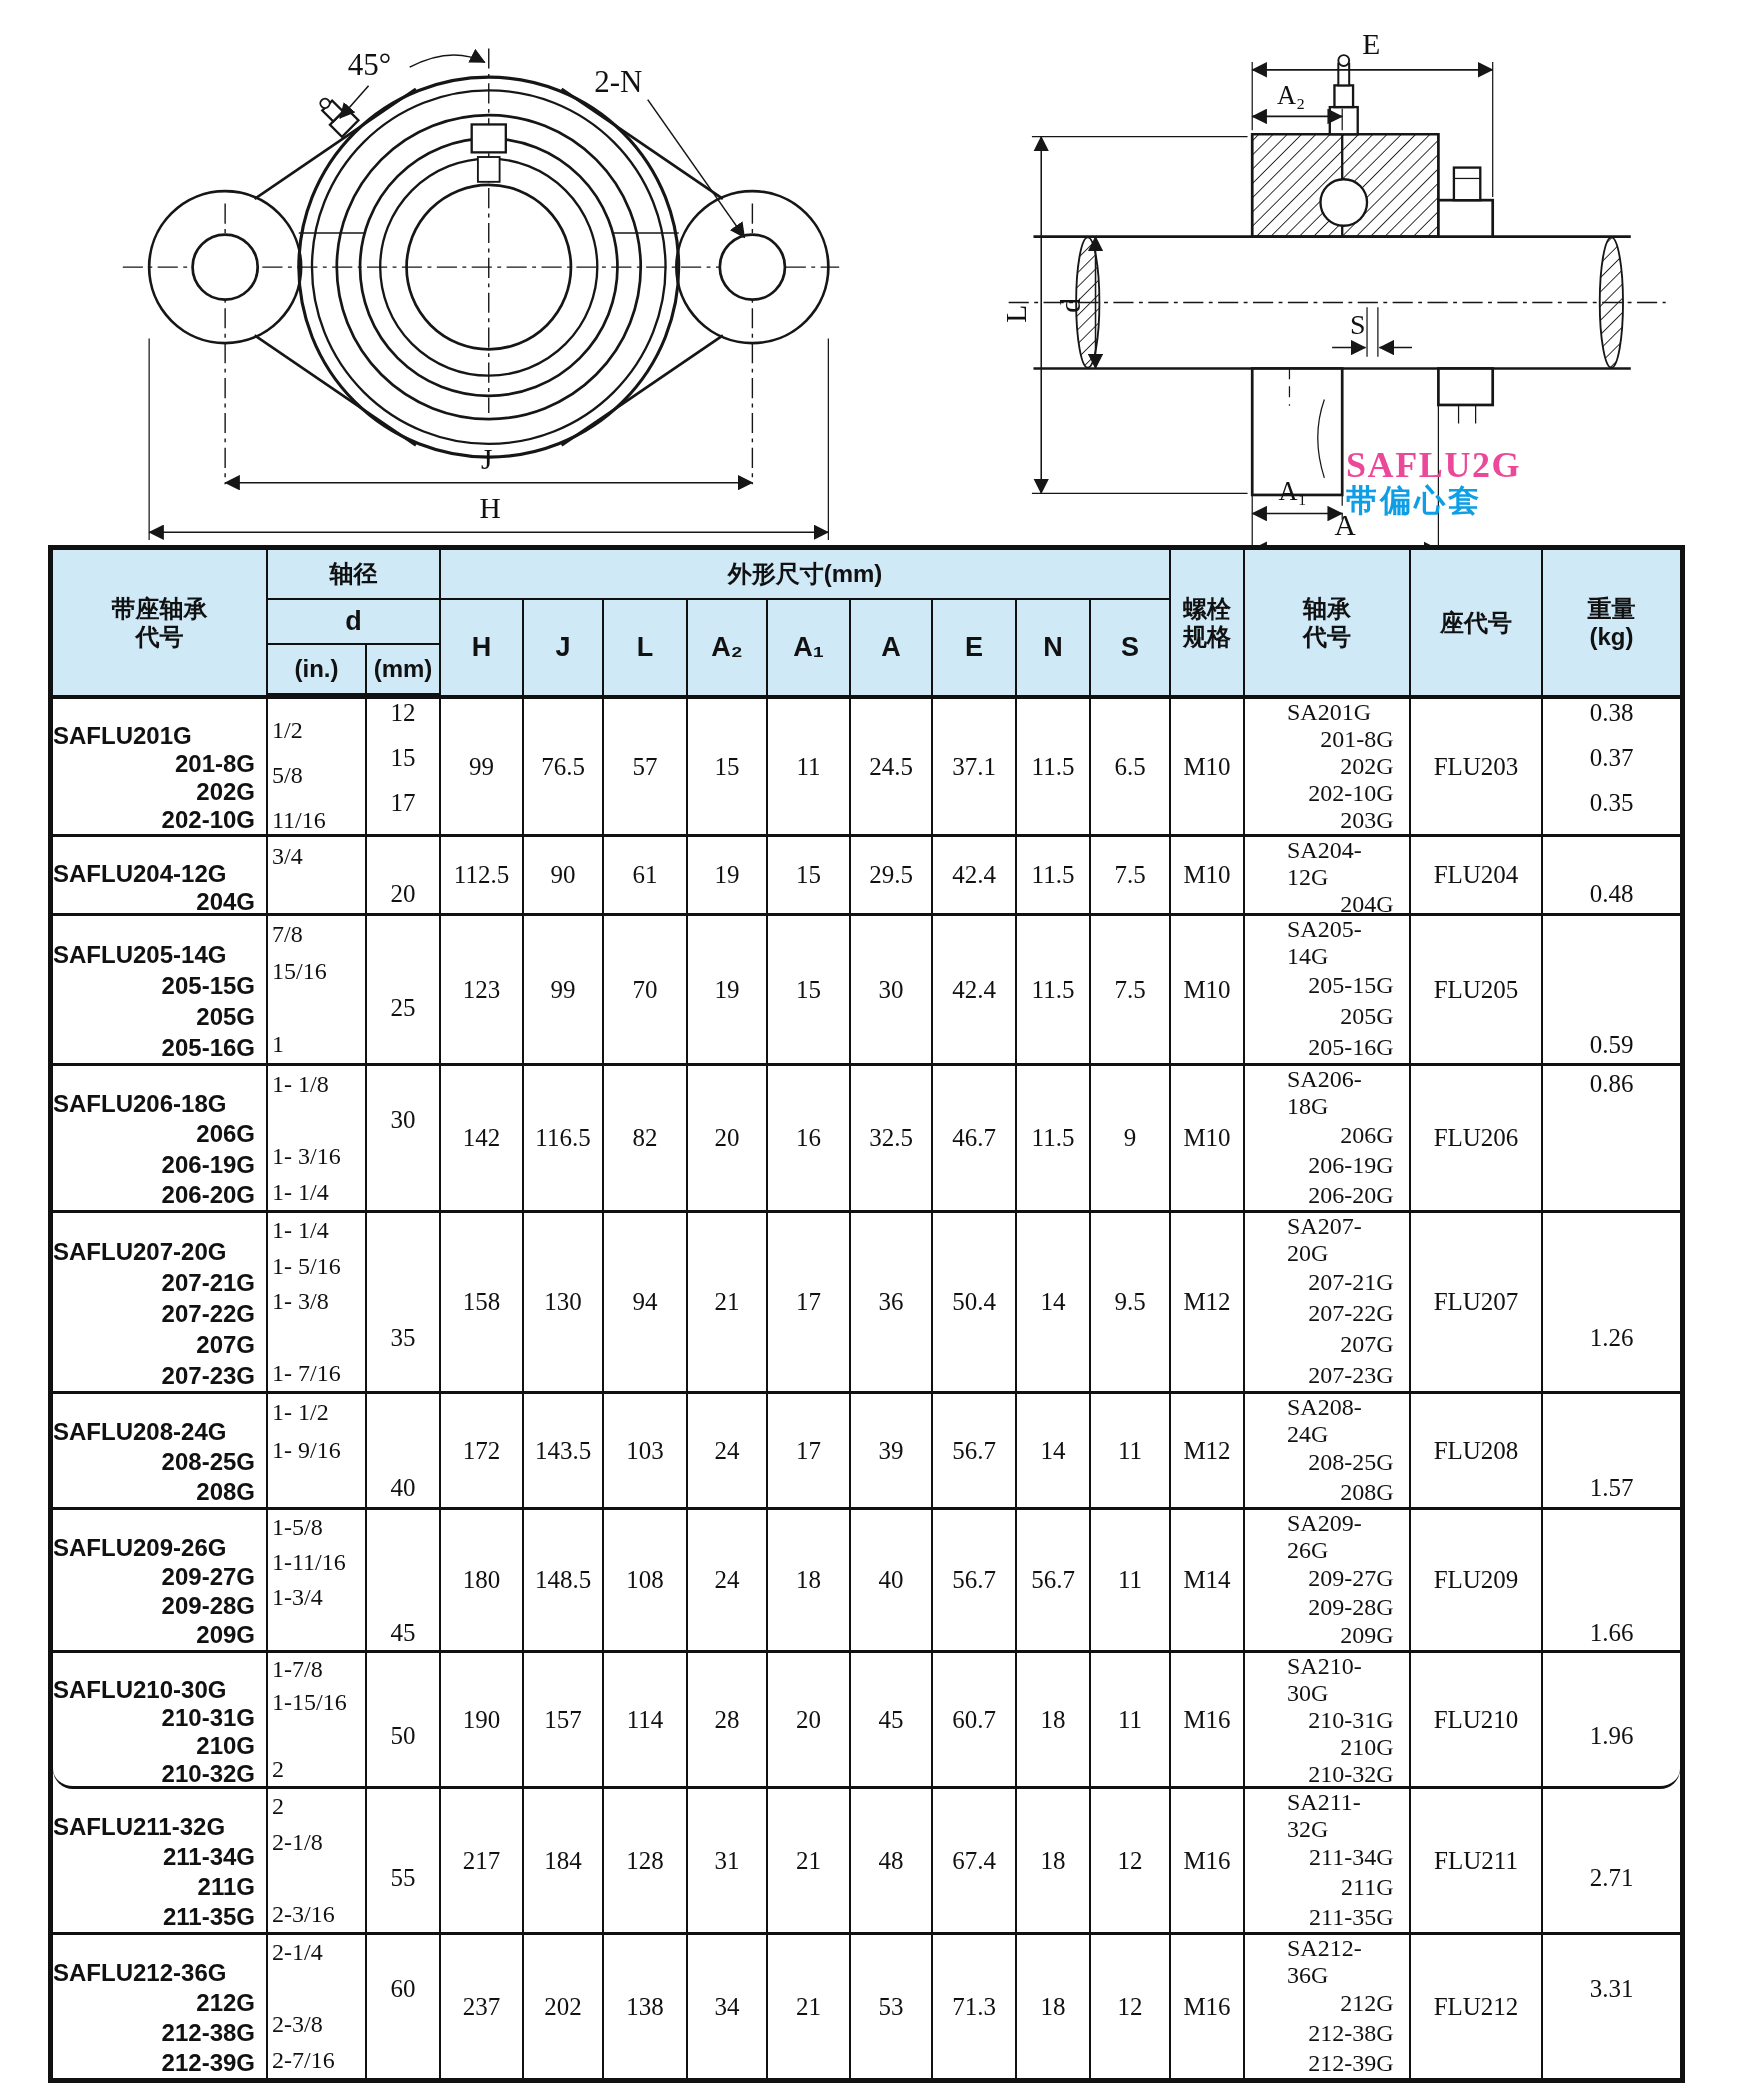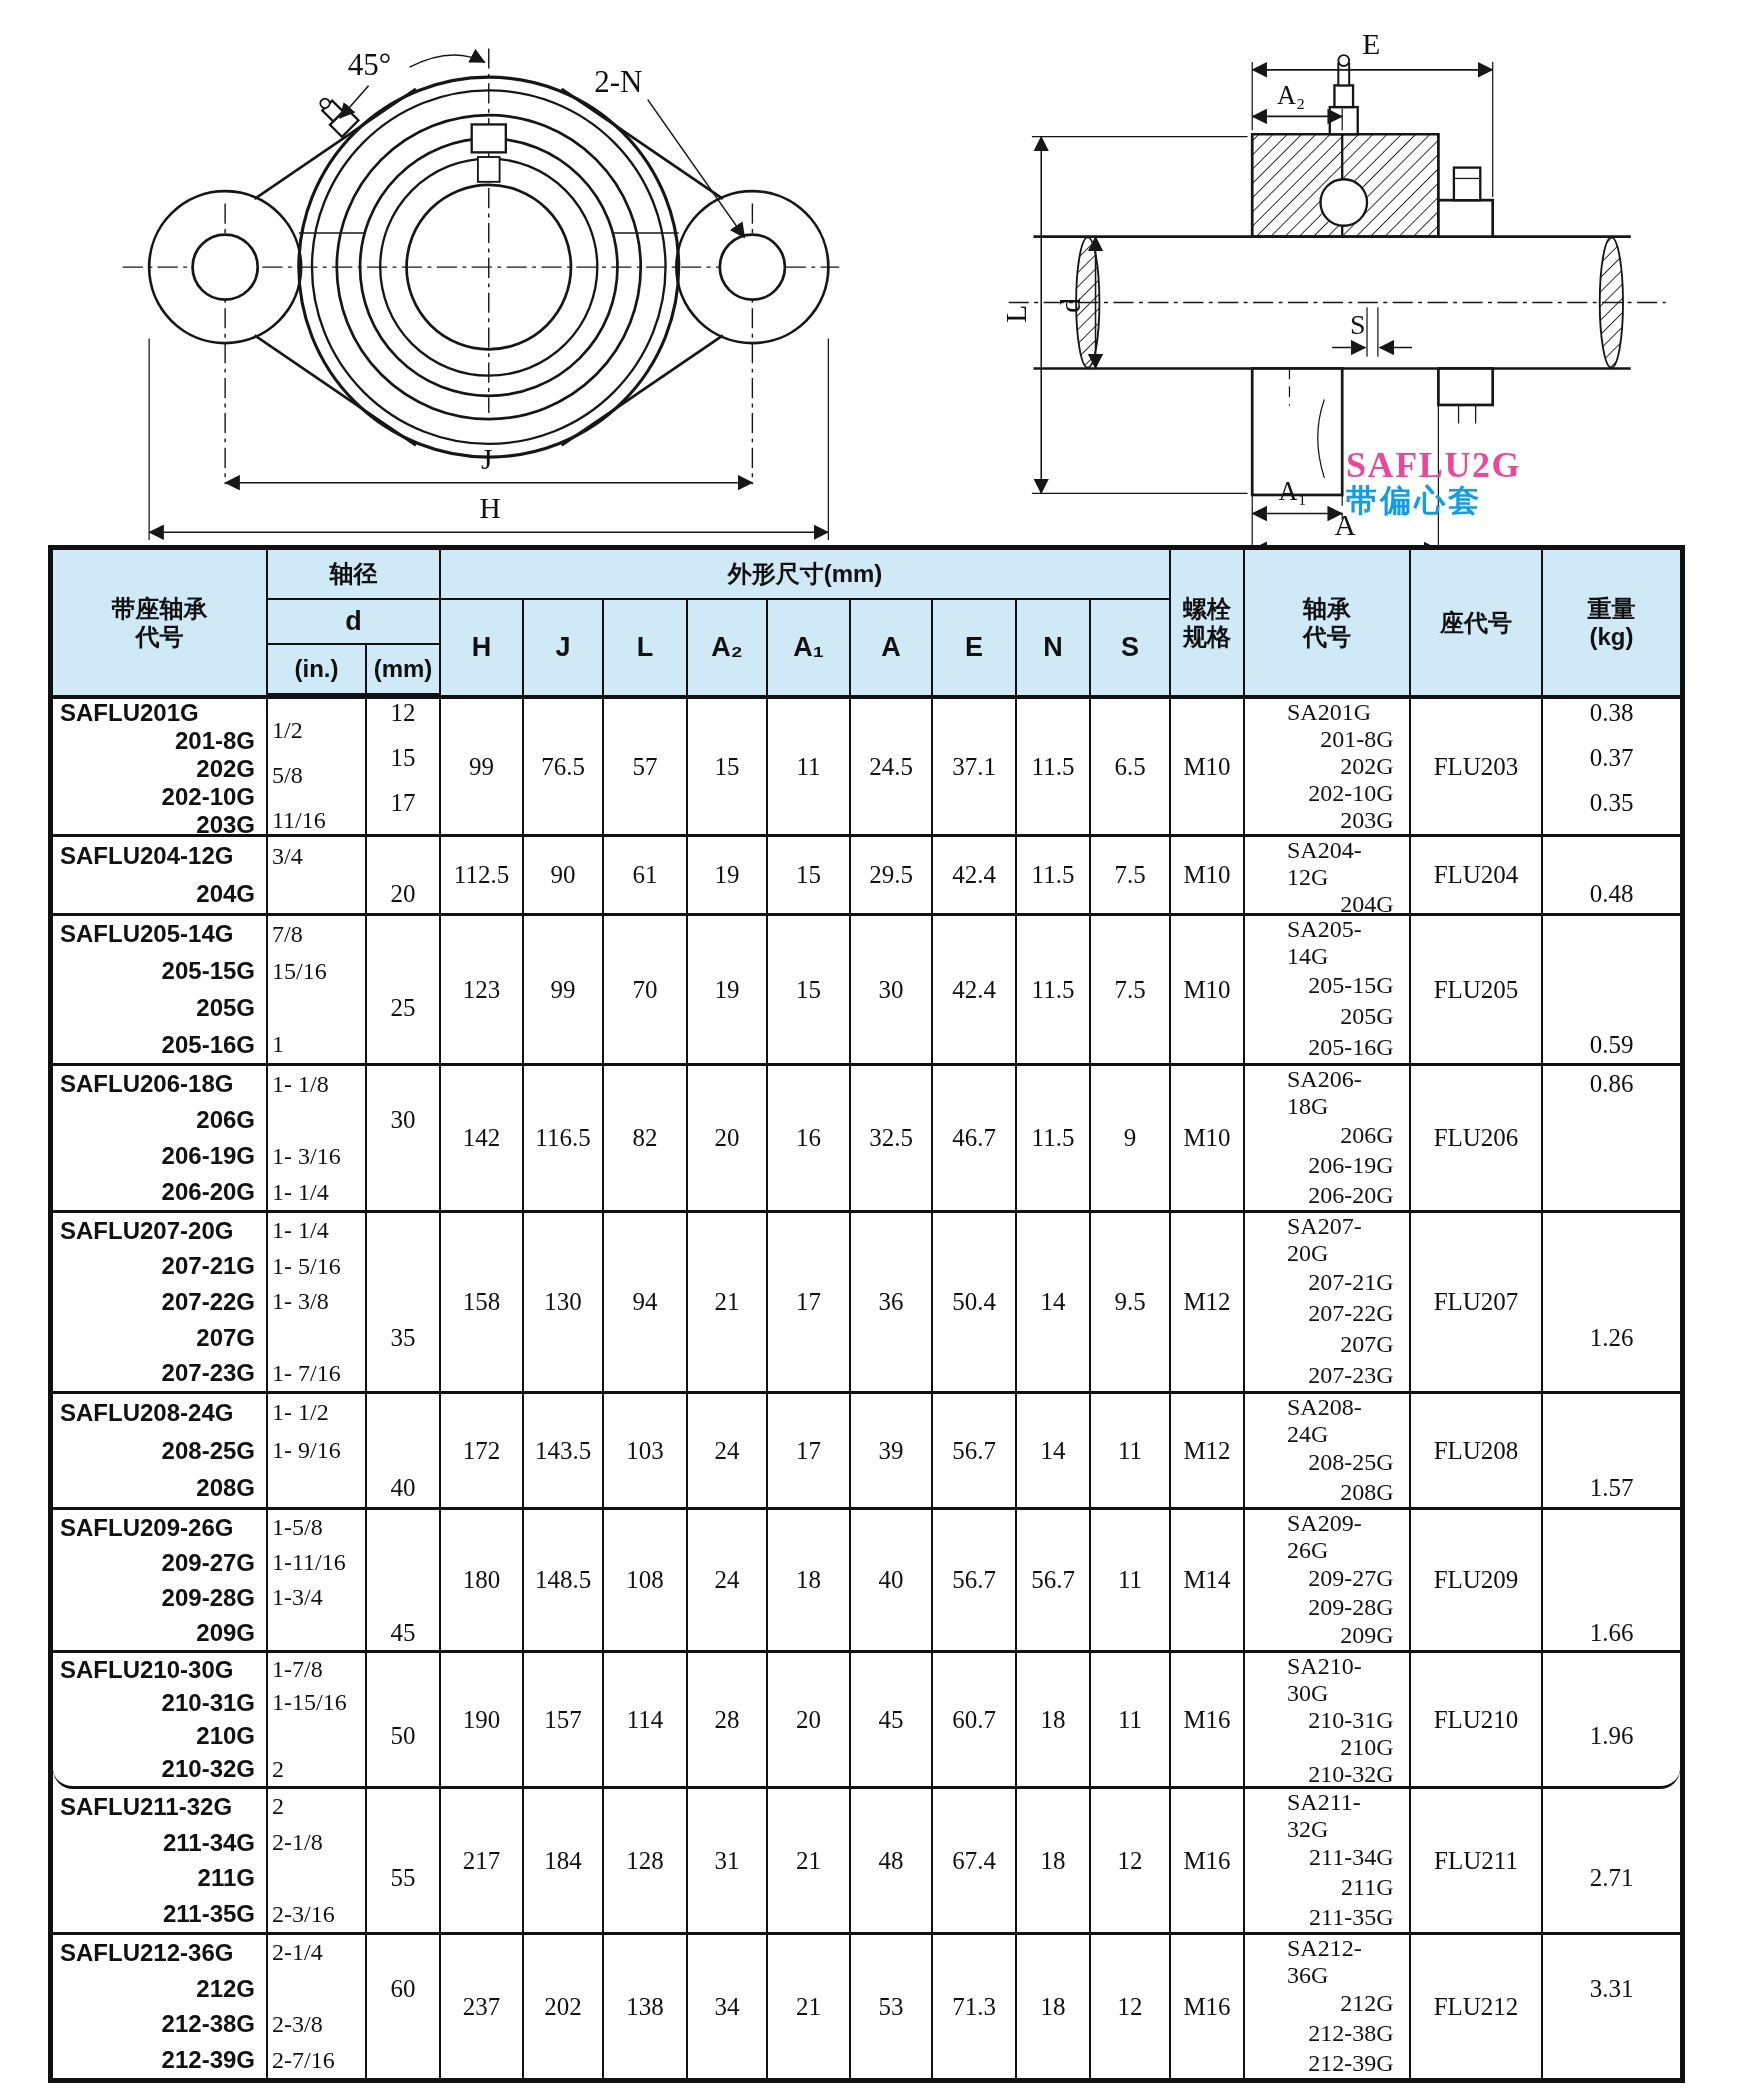--- a/index.html
+++ b/index.html
@@ -26,21 +26,21 @@
   #thead > .bspan{grid-row:2/4;border-bottom:none;}
   #thead > .lastcol{border-right:none;}
   #thead .dimletter{font-size:27px;}
   .block{border-bottom:3.9px solid #111;}
   .block:last-child{border-bottom:none;}
   .block > div{border-right:2.3px solid #111;overflow:hidden;}
   .block > div:last-child{border-right:none;text-align:center;}
   .linestack{display:flex;flex-direction:column;height:100%;}
   .linestack > div{flex:1;display:flex;align-items:center;}
   .c-code > div{font-weight:bold;font-size:24px;justify-content:flex-end;padding-right:11px;}
-  .c-code > div.first{justify-content:flex-start;padding-left:7px;}
+  .c-code > div.first{justify-content:flex-start;padding-left:0;margin-top:23px;}
   .c-in > div{font-family:"Liberation Serif",serif;font-size:24px;justify-content:flex-start;padding-left:4px;}
   .c-num > div{font-family:"Liberation Serif",serif;font-size:25px;justify-content:center;}
   .c-center{display:flex;align-items:center;justify-content:center;
             font-family:"Liberation Serif",serif;font-size:25px;}
   .c-sa > div{font-family:"Liberation Serif",serif;font-size:24px;justify-content:flex-end;padding-right:15.5px;}
   .c-sa > div.first{justify-content:flex-start;padding-left:42px;}
 </style>
 </head>
 <body>
 

